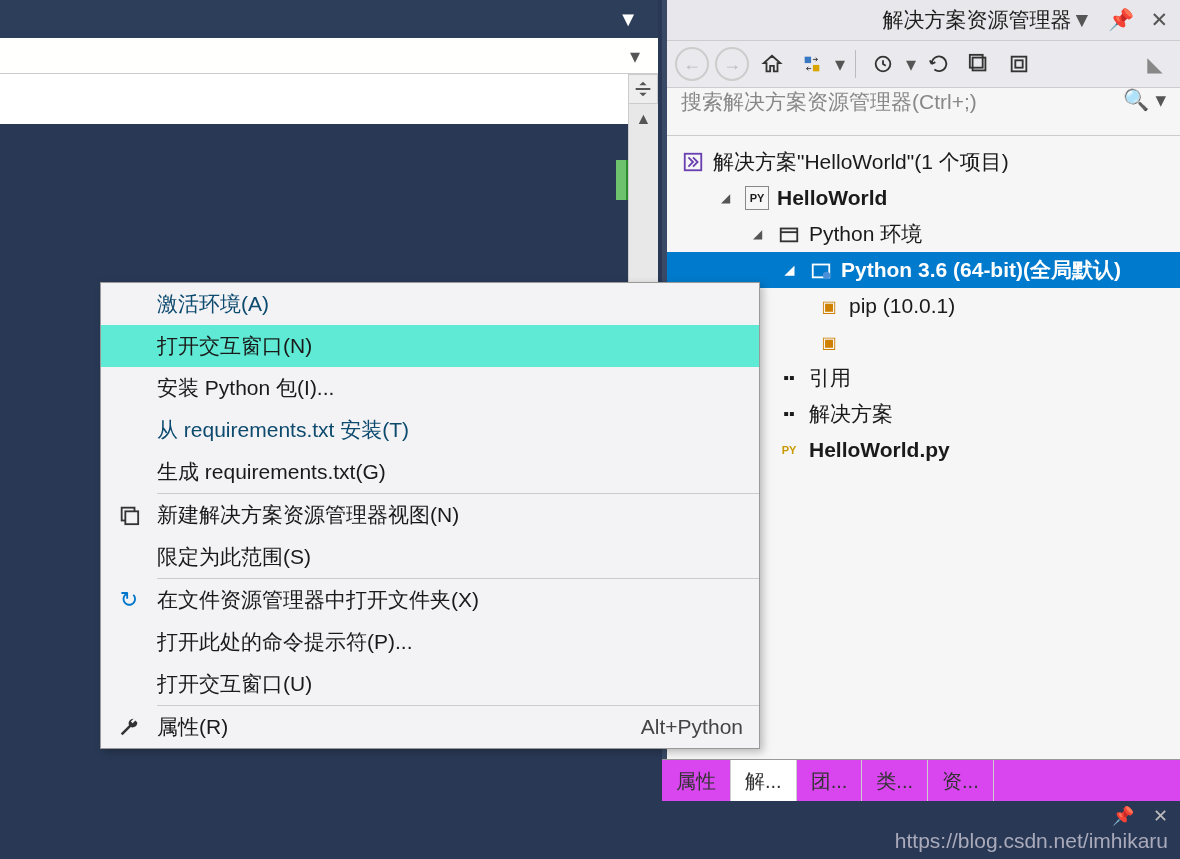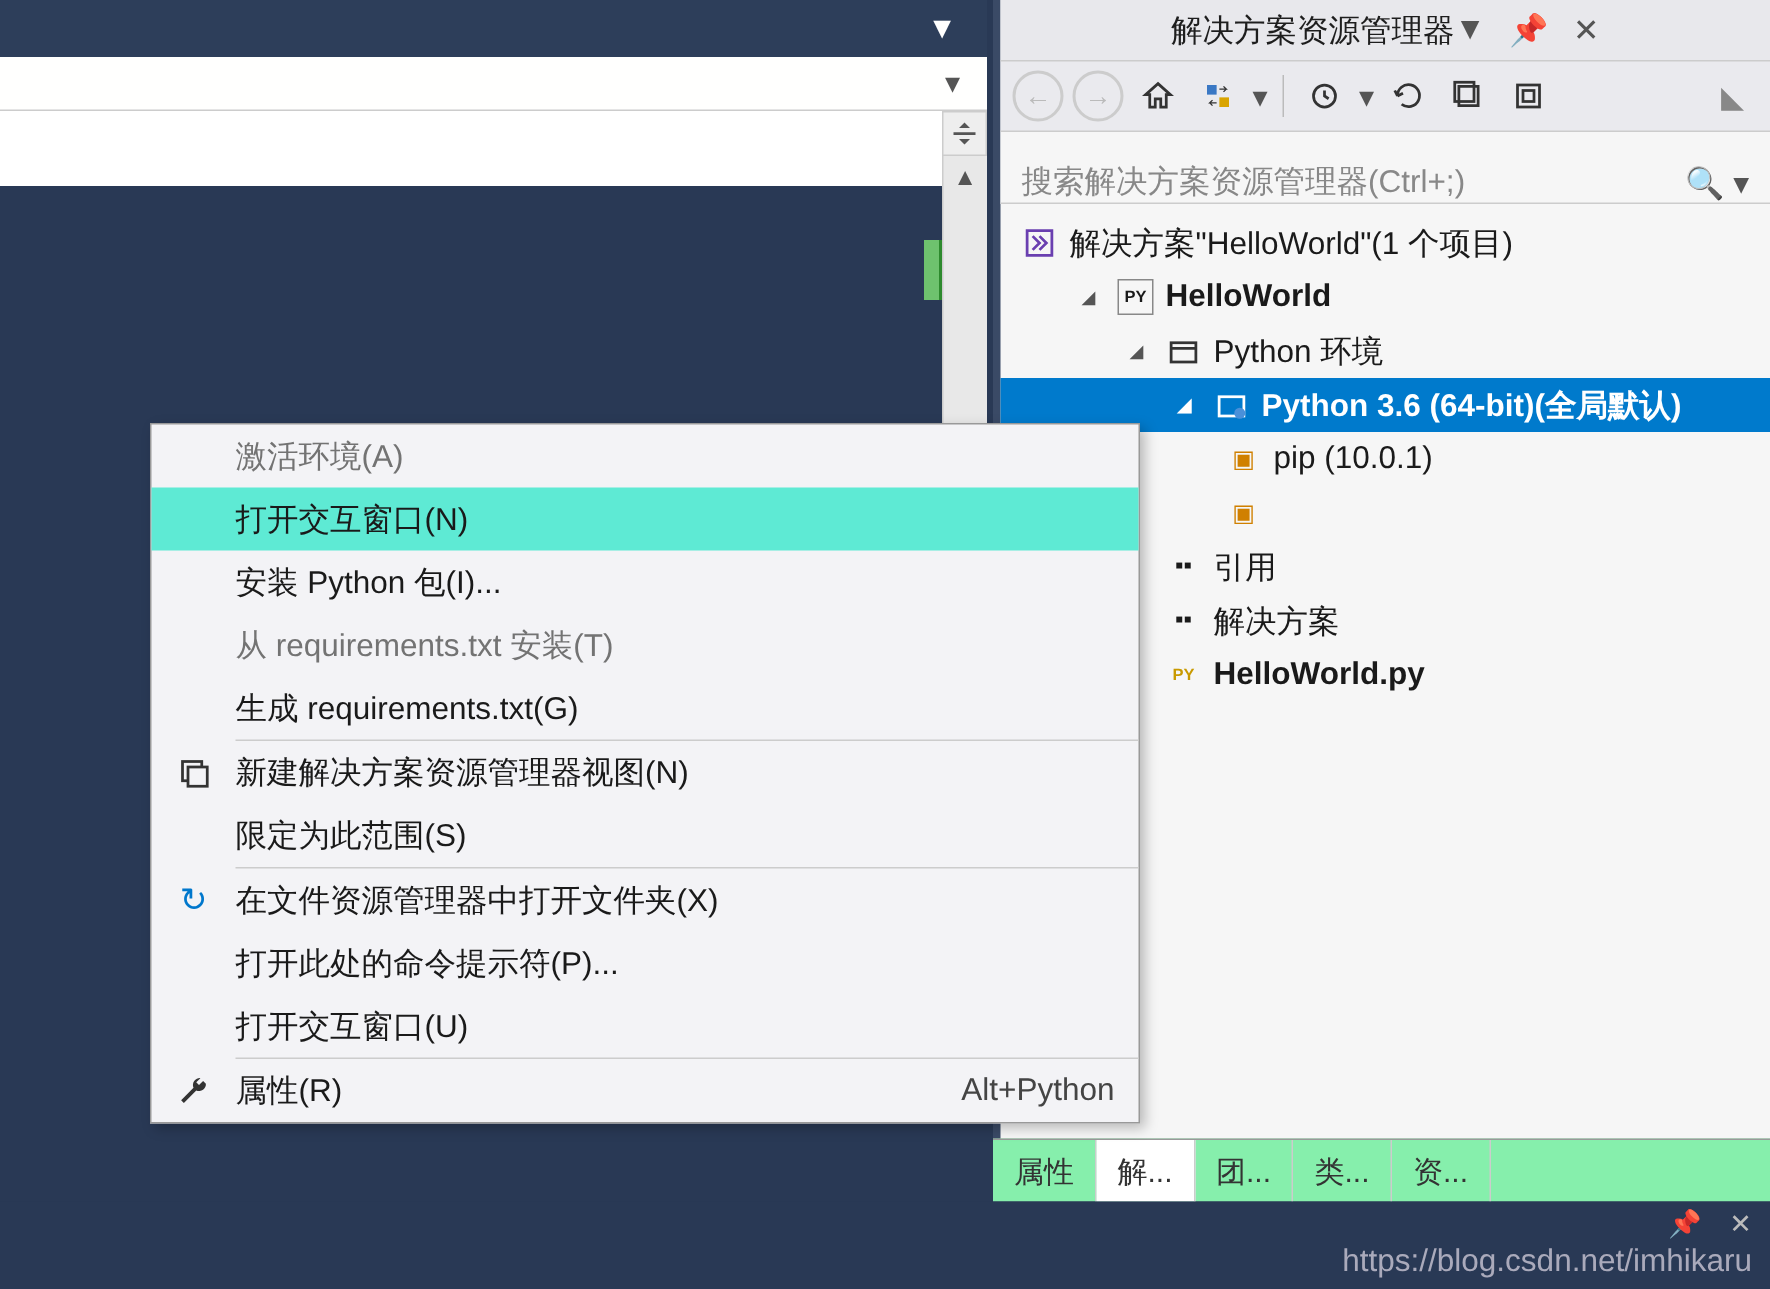--- a/index.html
+++ b/index.html
@@ -93,21 +93,21 @@
   border-left: 5px solid #3a4a66;
 }
 .panel-title {
   height: 40px;
   background: #e8e8ec;
   display: flex;
   align-items: center;
   padding: 0 12px;
   color: #1e1e1e;
   font-size: 21px;
-  justify-content: center;
+  justify-content: flex-end;
 }
 .title-ctrls {
   display: flex;
   gap: 16px;
   color: #555;
 }
 .panel-toolbar {
   height: 48px;
   background: #eaeaee;
   border-top: 1px solid #ccc;
@@ -127,21 +127,21 @@
   border-radius: 50%;
 }
 .tb-btn.circle { border: 2px solid #888; font-size: 18px; }
 .tb-btn.disabled { color: #bbb; border-color: #ccc; }
 .tb-sep { width: 1px; height: 28px; background: #bbb; margin: 0 4px; }
 .panel-search {
   height: 48px;
   background: #f6f6f6;
   border-bottom: 1px solid #ccc;
   display: flex;
-  align-items: flex-end;
+  align-items: flex-start;
   padding: 0 14px;
   color: #888;
   font-size: 21px;
   justify-content: space-between;
 }
 .tree {
   padding: 8px 0;
   font-size: 21px;
   color: #1a1a1a;
 }
@@ -190,21 +190,21 @@
   z-index: 100;
 }
 .menu-item {
   display: flex;
   align-items: center;
   height: 42px;
   padding: 0 16px 0 0;
   font-size: 21px;
   color: #1a1a1a;
 }
-.menu-item.disabled { color: #737373; }
+.menu-item.disabled { color: #0c4a6e; }
 .menu-item.hover { background: #5eead4; }
 .menu-icon-col {
   width: 56px;
   display: flex;
   justify-content: center;
   color: #333;
 }
 .menu-label { flex: 1; }
 .menu-shortcut { color: #444; }
 .menu-sep {
@@ -212,21 +212,21 @@
   background: #ccc;
   margin-left: 56px;
 }
 
 .bottom-tabs {
   position: absolute;
   right: 0;
   bottom: 58px;
   width: 518px;
   height: 42px;
-  background: #86efac;
+  background: #d946ef;
   display: flex;
   border-top: 1px solid #999;
 }
 .btab {
   padding: 8px 14px;
   font-size: 20px;
   color: #333;
   border-right: 1px solid #ccc;
 }
 .btab.active { background: #fff; }

